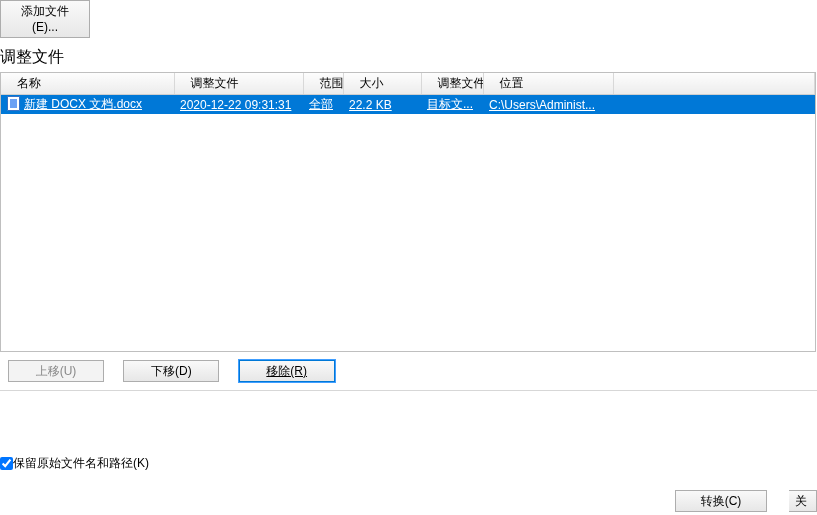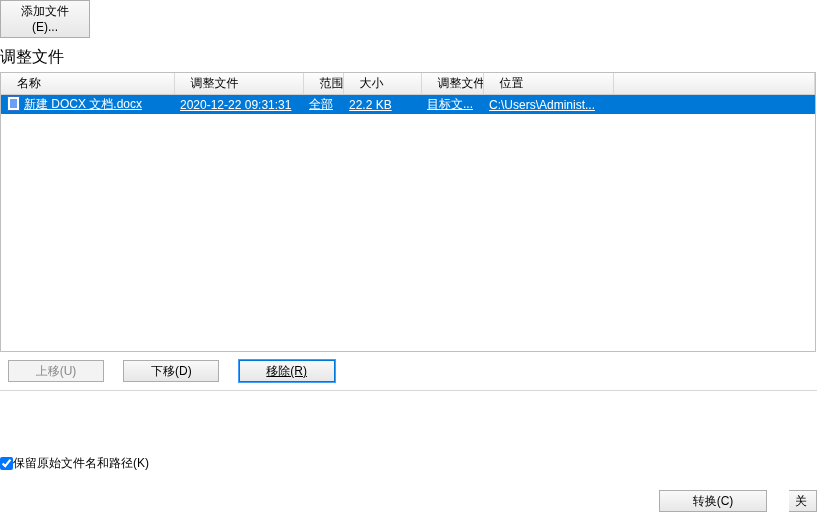--- a/index.html
+++ b/index.html
@@ -121,21 +121,21 @@
     }
     .checkbox-row input[type=checkbox] {
       width: 13px; height: 13px;
     }
     .bottom-bar {
       position: absolute;
       right: 0;
       top: 490px;
       display: flex;
     }
-    .bottom-bar .btn { width: 108px; }
+    .bottom-bar .btn { width: 92px; }
     .btn.cut { width: 28px; border-left: none; text-align: left; padding-left: 6px; }
     .col-name  { width: 173px; }
     .col-mtime { width: 129px; }
     .col-range { width: 40px; }
     .col-size  { width: 78px; }
     .col-stat  { width: 62px; }
     .col-loc   { width: 130px; }
     .col-pad   { width: auto; }
   </style>
 </head>

